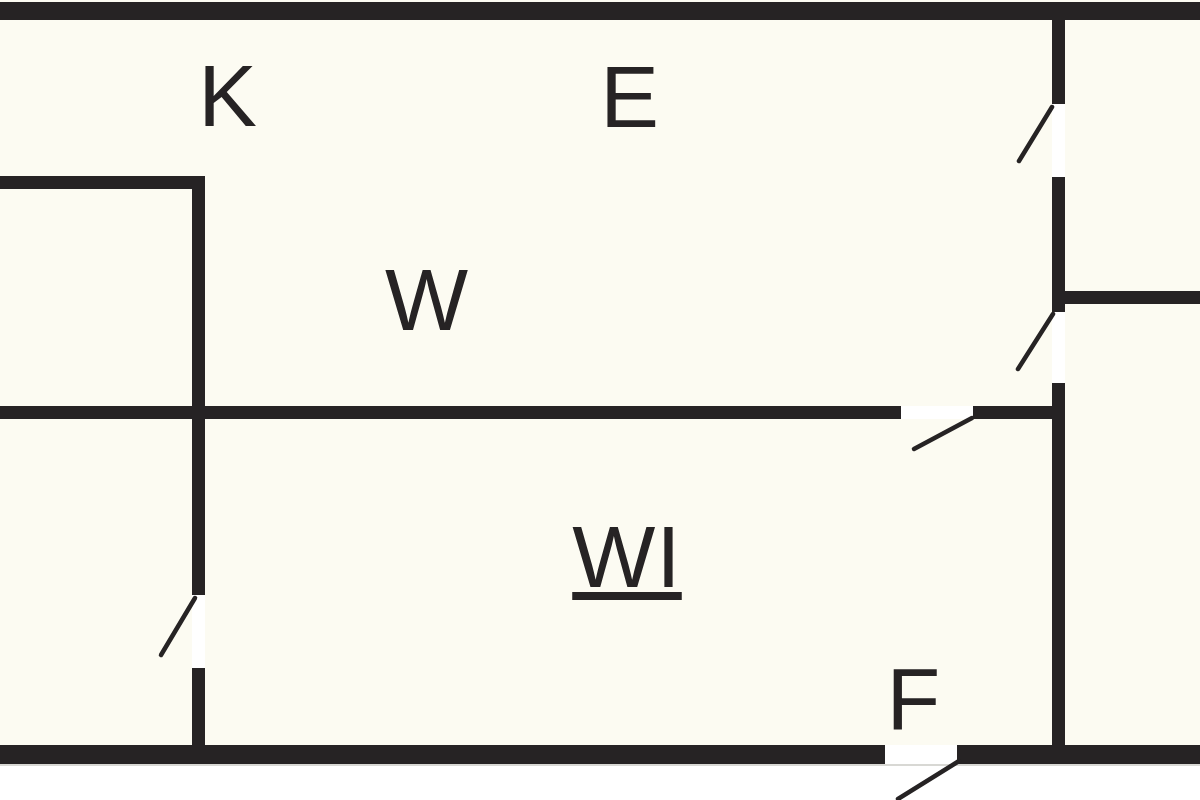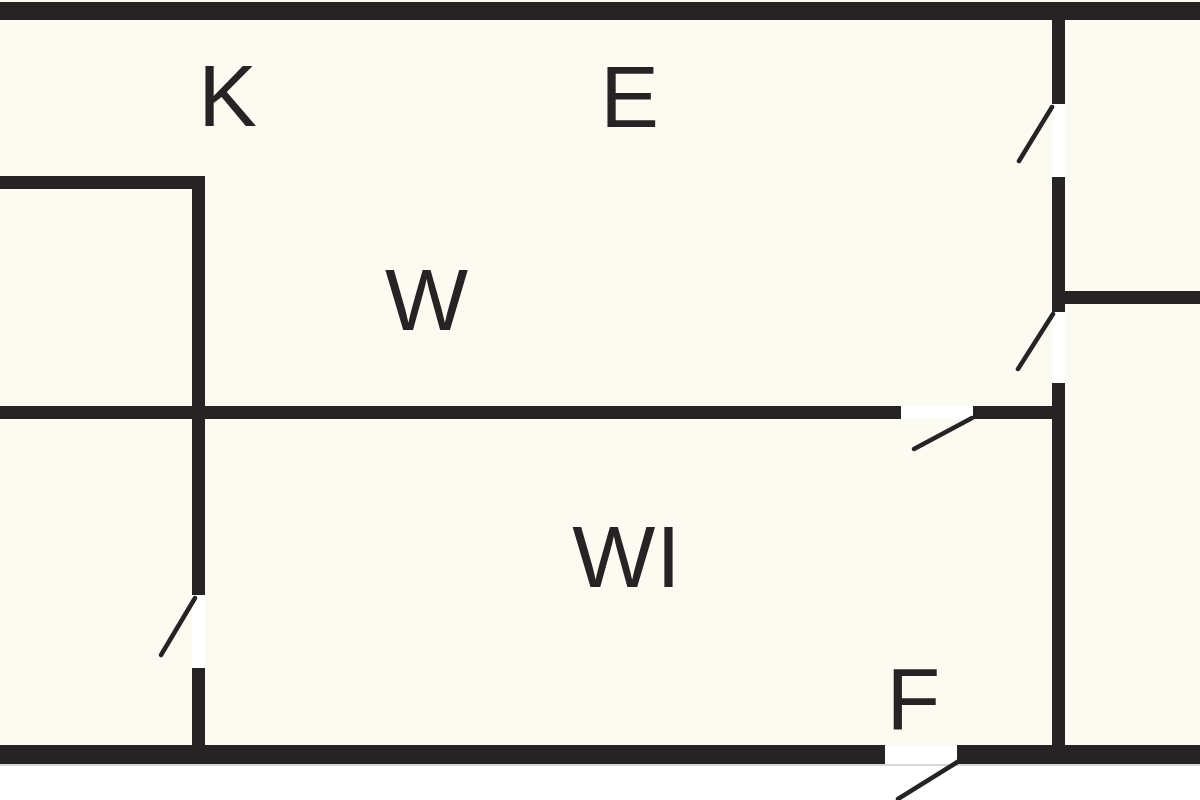--- a/index.html
+++ b/index.html
@@ -90,16 +90,16 @@
     <line x1="1052" y1="107" x2="1019" y2="161"></line>
     <line x1="1053" y1="314" x2="1018" y2="369"></line>
     <line x1="972" y1="418" x2="914" y2="449"></line>
     <line x1="195" y1="598" x2="161" y2="655"></line>
     <line x1="959" y1="761" x2="898" y2="799"></line>
   </svg>
 
   <div class="room-label" style="left:228px;top:96px;">K</div>
   <div class="room-label" style="left:630px;top:97px;">E</div>
   <div class="room-label" style="left:427px;top:300px;">W</div>
-  <div class="room-label" style="left:627px;top:557px;">WI</div>
+  <div class="room-label" style="left:627px;top:557px;text-decoration:underline;">WI</div>
   <div class="room-label" style="left:914px;top:699px;">F</div>
 
 </div>
 
 </body></html>

